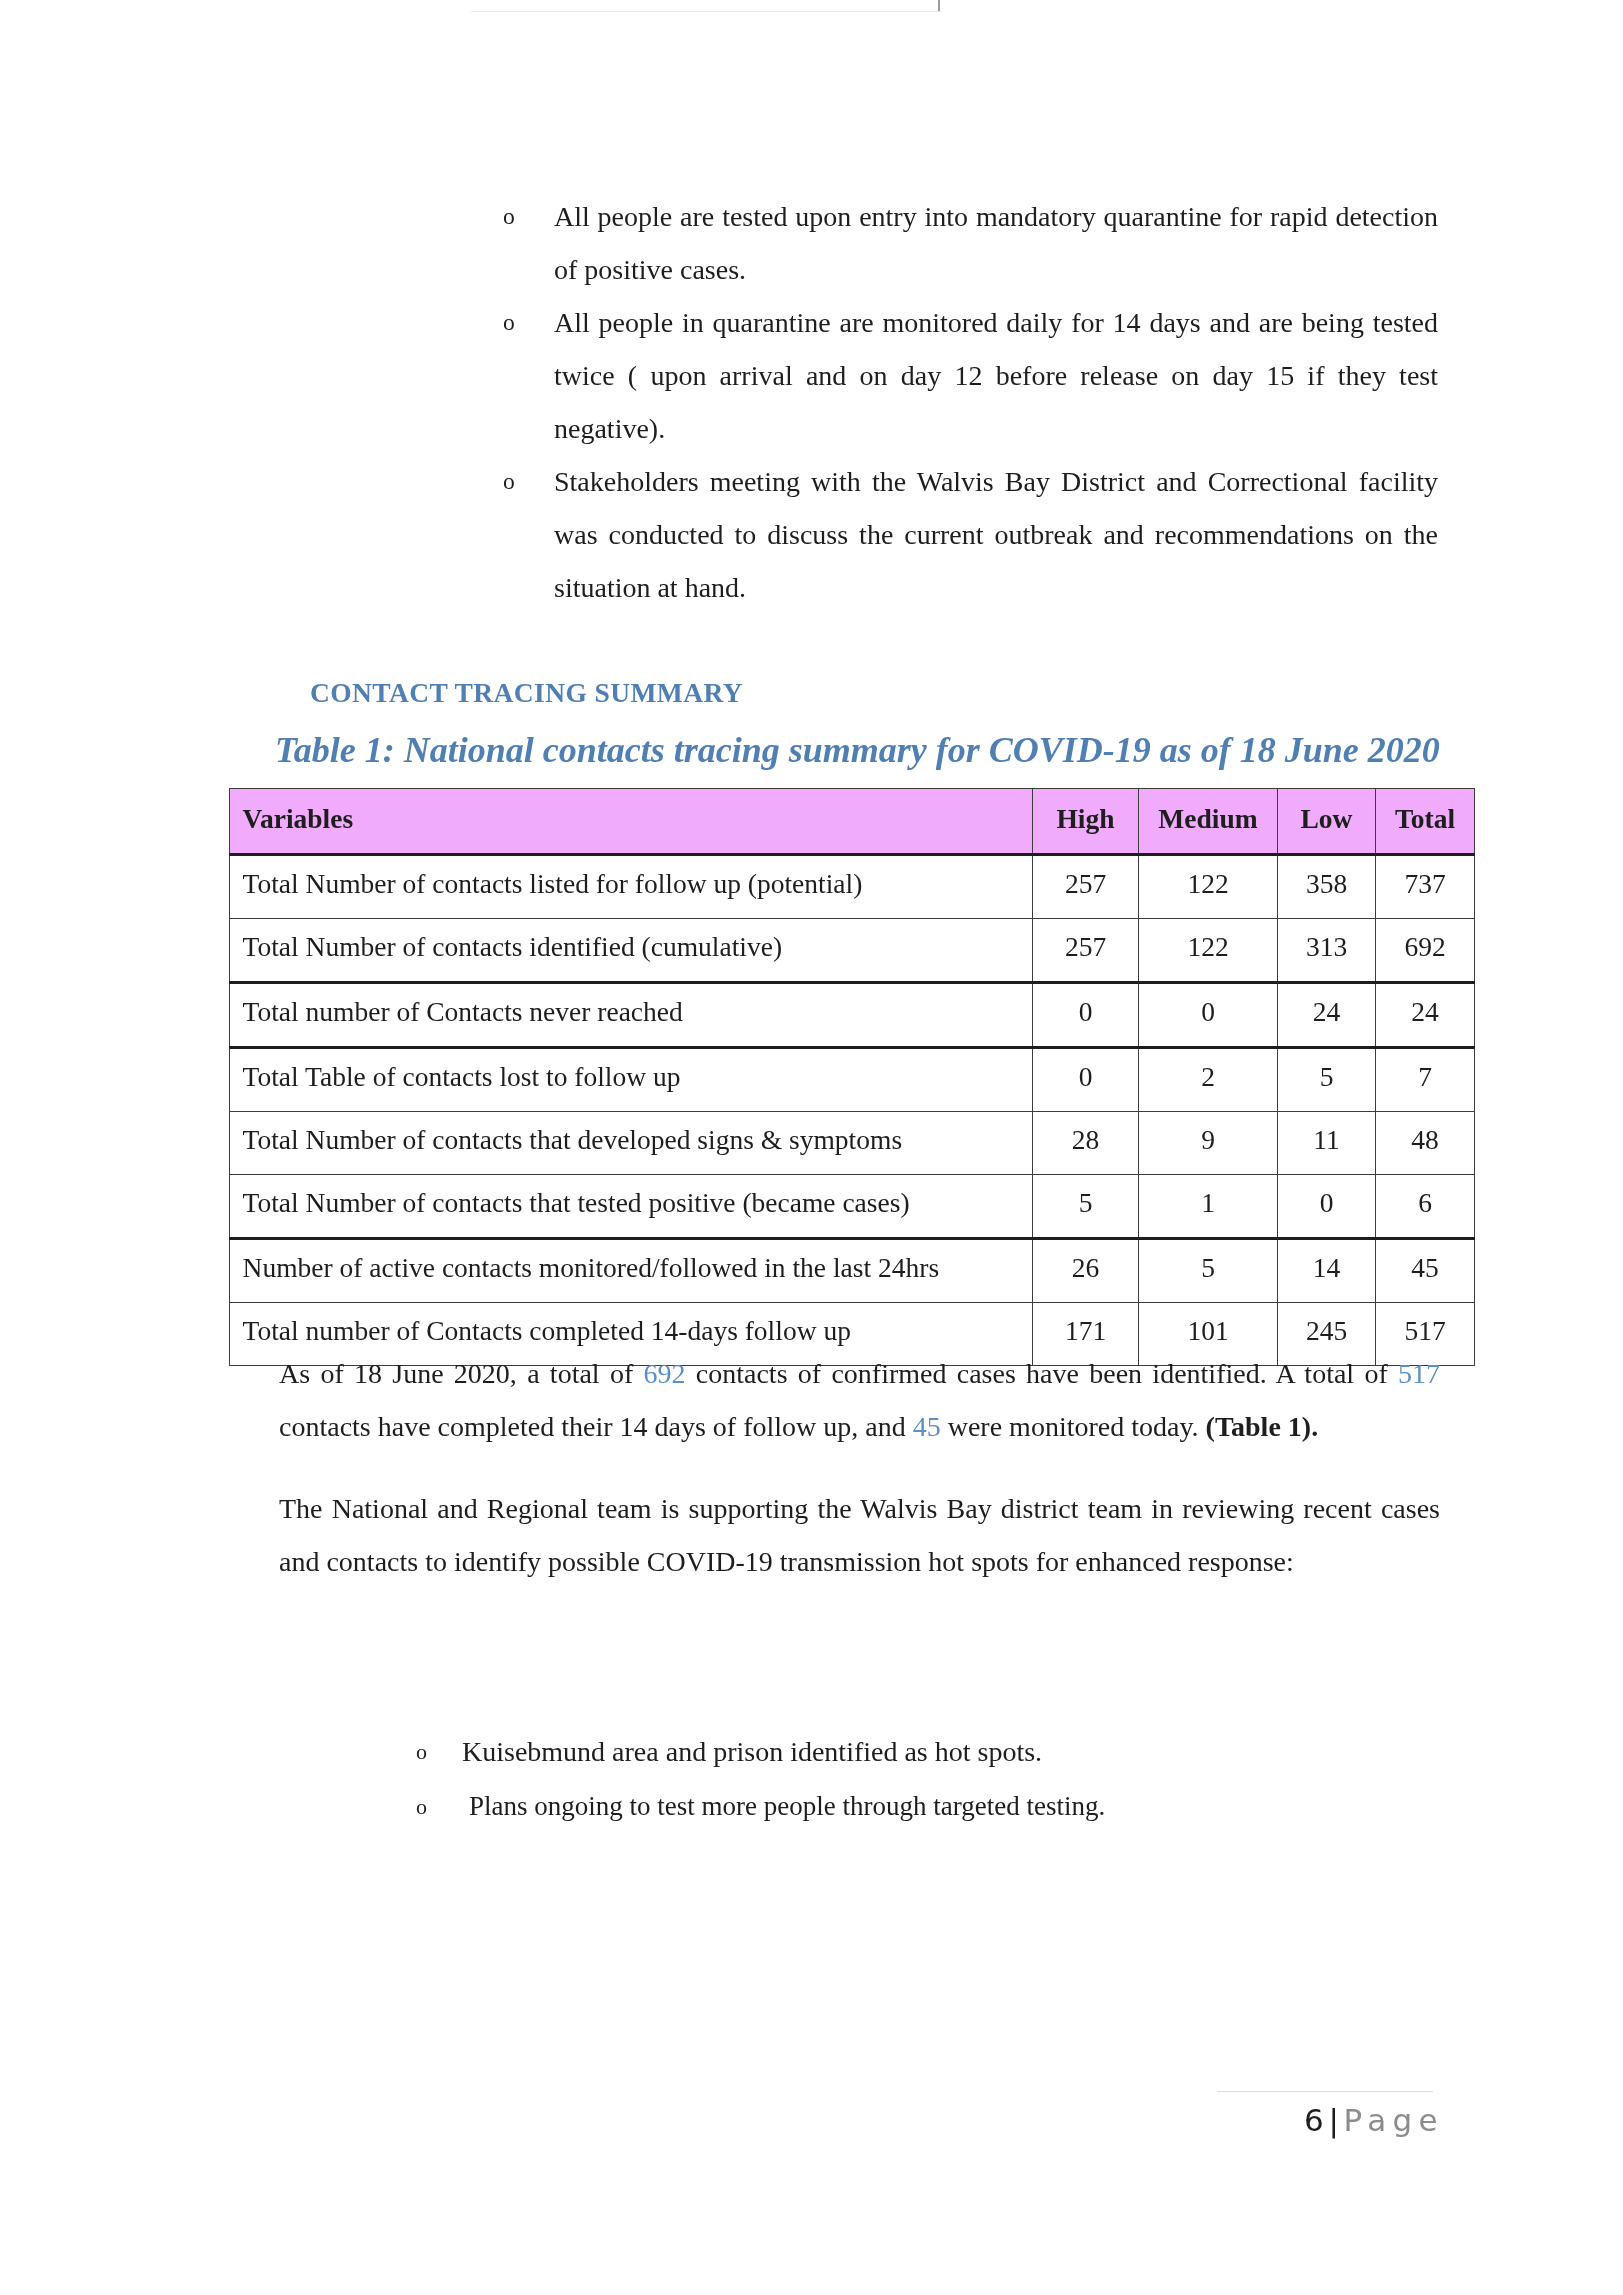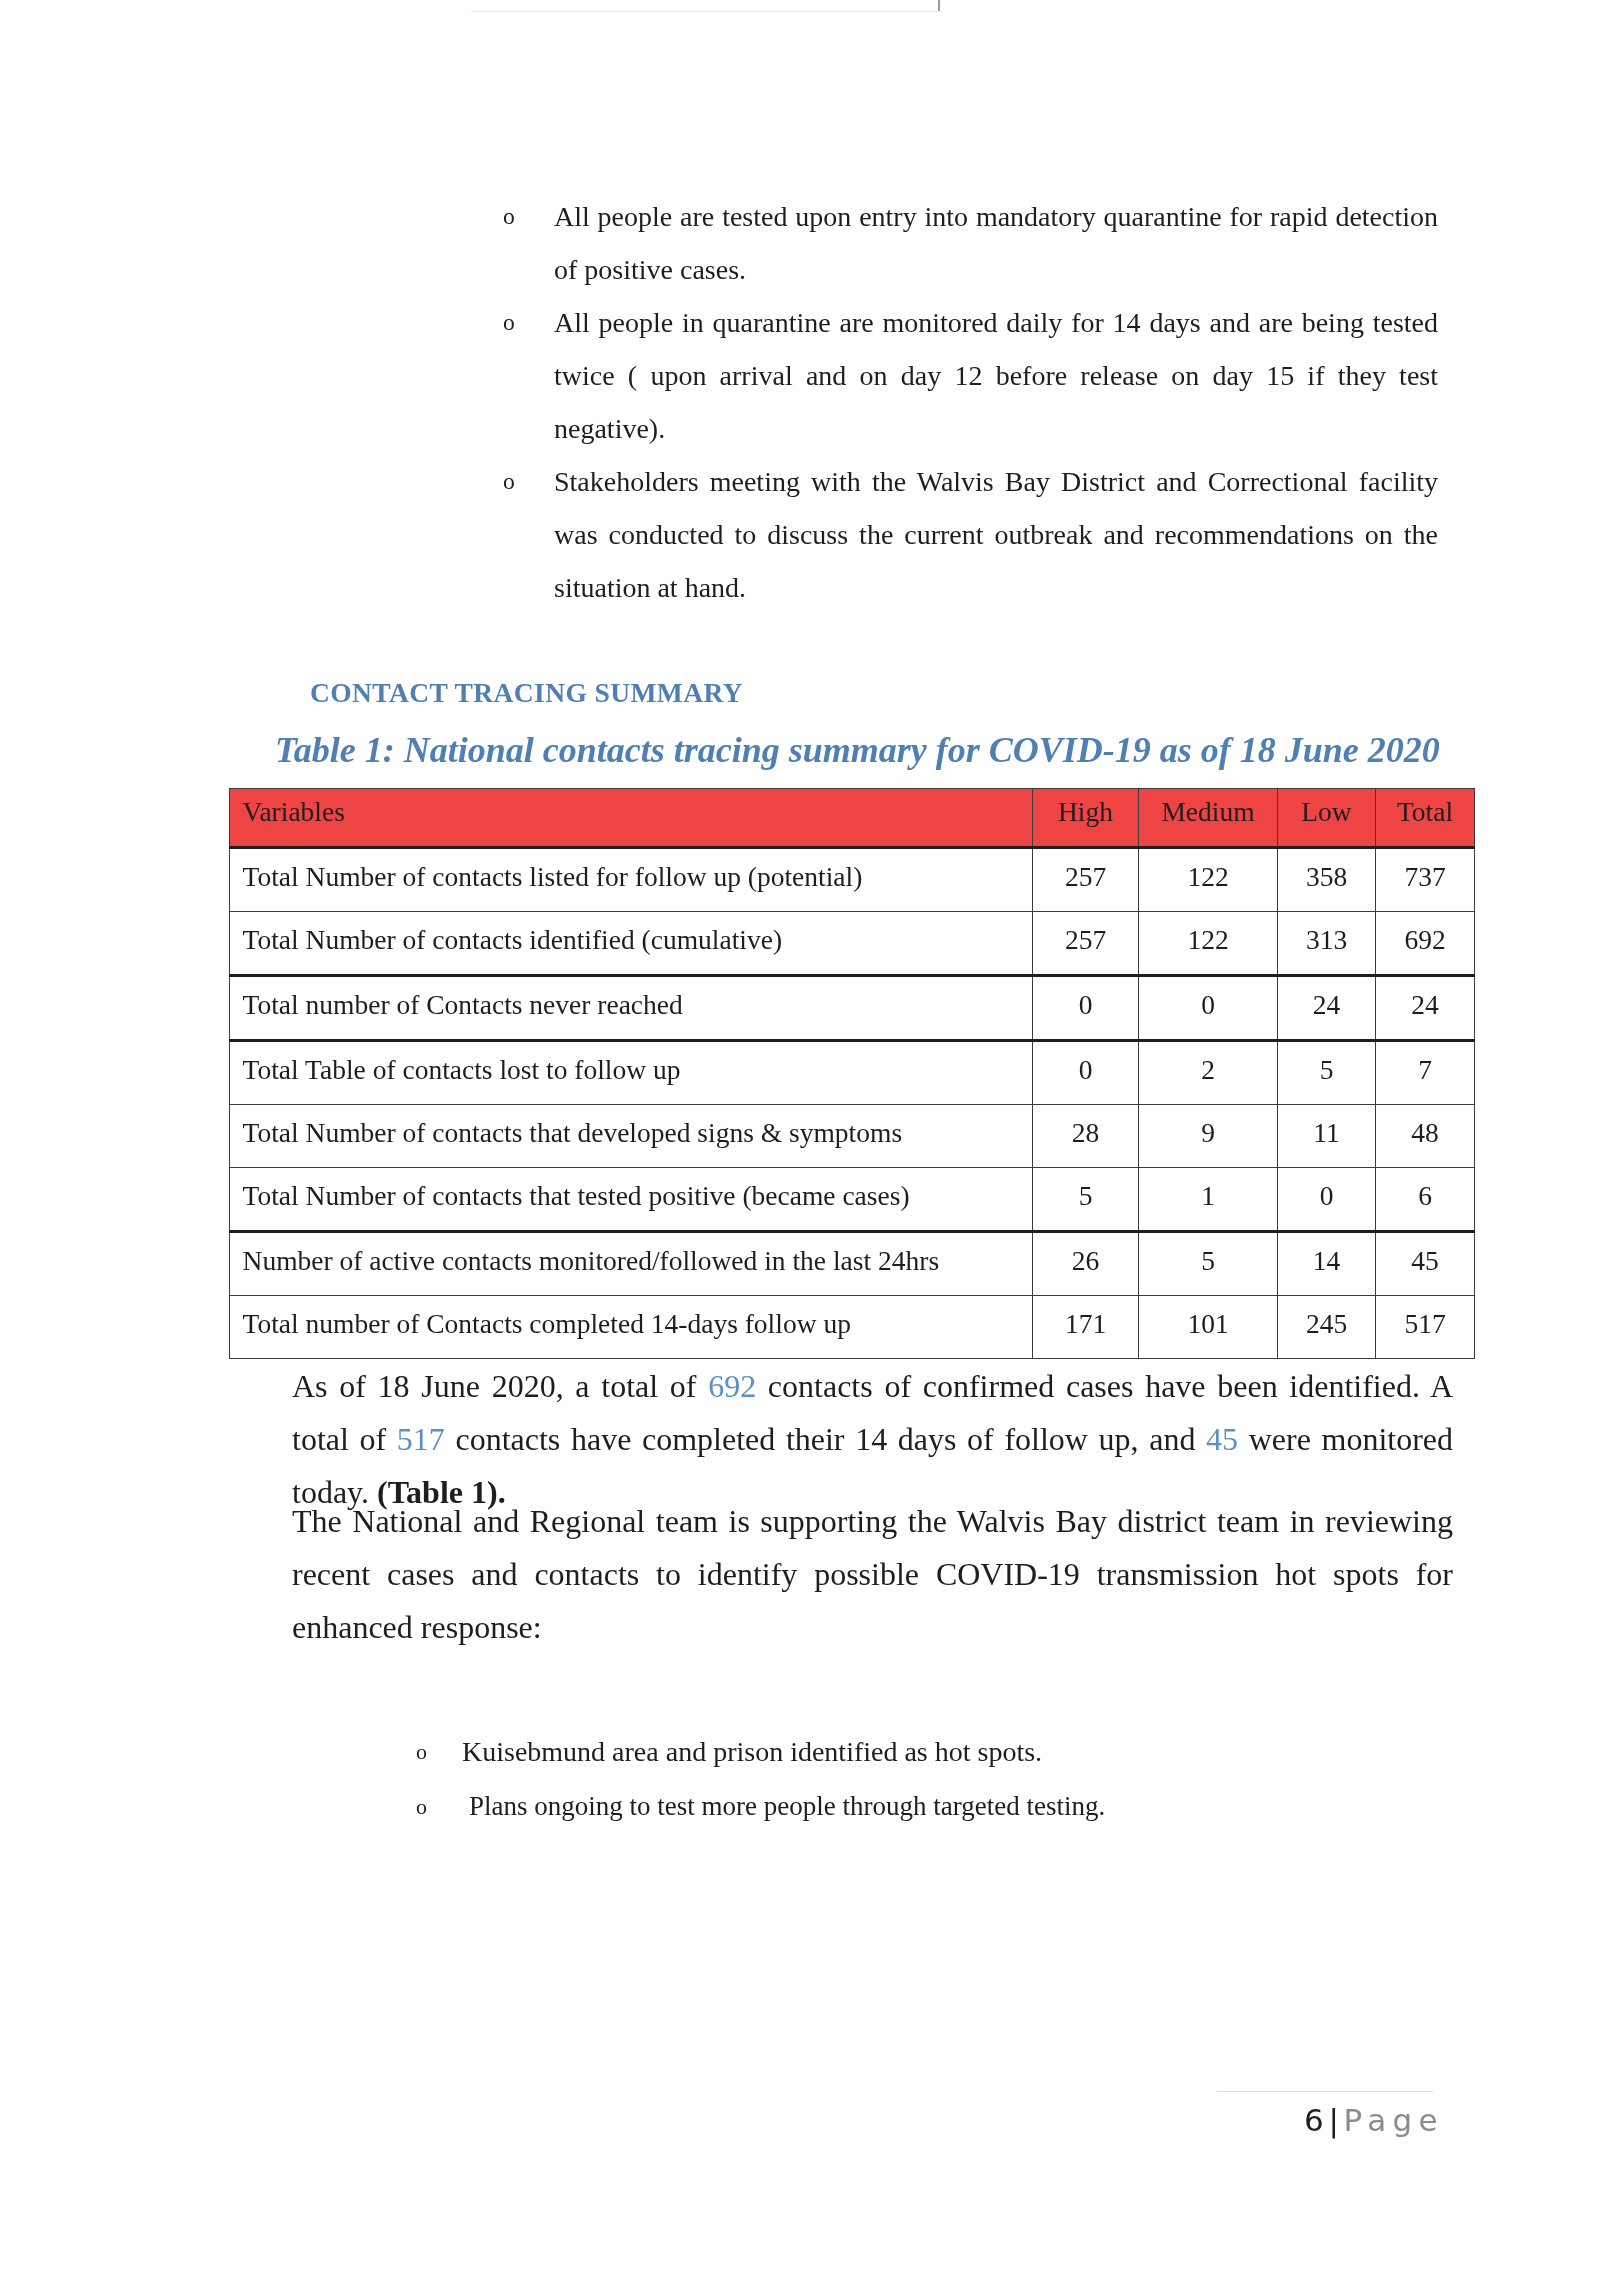--- a/index.html
+++ b/index.html
@@ -12,27 +12,27 @@
   .bullets-1 li { position: relative; padding-left: 51px; font-size: 28px; line-height: 53px; text-align: justify; text-align-last: left; }
   .bullets-1 li .bullet { position: absolute; left: 0; top: 0; font-size: 23.6px; }
 
   .section-heading { position: absolute; left: 275px; top: 677px; font-size: 27.5px; font-weight: bold;
                      color: #4f7fb3; letter-spacing: 0.4px; margin-left: 35px; }
   .table-caption { position: absolute; left: 275px; top: 729px; font-size: 36px; font-weight: bold; font-style: italic;
                    color: #4f7fb3; }
 
   table.summary { position: absolute; left: 229px; top: 788px; border-collapse: collapse; width: 1246px; }
   table.summary th, table.summary td { border: 1.6px solid #3c3c3c; font-size: 27.5px; padding: 0; height: 55px; vertical-align: top; }
-  table.summary th { background: #ef4444; font-weight: normal; text-align: center; padding-top: 7px; height: 50px; }
+  table.summary th { background: #f0abfc; font-weight: bold; text-align: center; padding-top: 14px; height: 50px; }
   table.summary th.var-col { text-align: left; padding-left: 12.6px; }
   table.summary td { padding-top: 12px; height: 50px; text-align: center; }
   table.summary td.var-col { text-align: left; padding-left: 12.6px; }
   table.summary tr.thick-top td { border-top: 3.1px solid #1e1e1e; }
 
-  .para { position: absolute; left: 275px; width: 1161px; font-size: 32px; line-height: 53px; text-align: justify; margin: 17px; }
+  .para { position: absolute; left: 275px; width: 1161px; font-size: 28px; line-height: 53px; text-align: justify; margin: 4px; }
   .para-1 { top: 1343px; }
   .para-2 { top: 1478px; }
   .hl { color: #5b8fc7; }
   .bold { font-weight: bold; }
 
   .bullets-2 { position: absolute; left: 416px; top: 1724px; margin: 0; padding: 0; list-style: none; }
   .bullets-2 li { position: relative; padding-left: 46px; font-size: 28px; line-height: 55px; }
   .bullets-2 li.indent { padding-left: 53px; font-size: 27px; }
   .bullets-2 li .bullet { position: absolute; left: 0; top: 0; font-size: 22px; }
 

